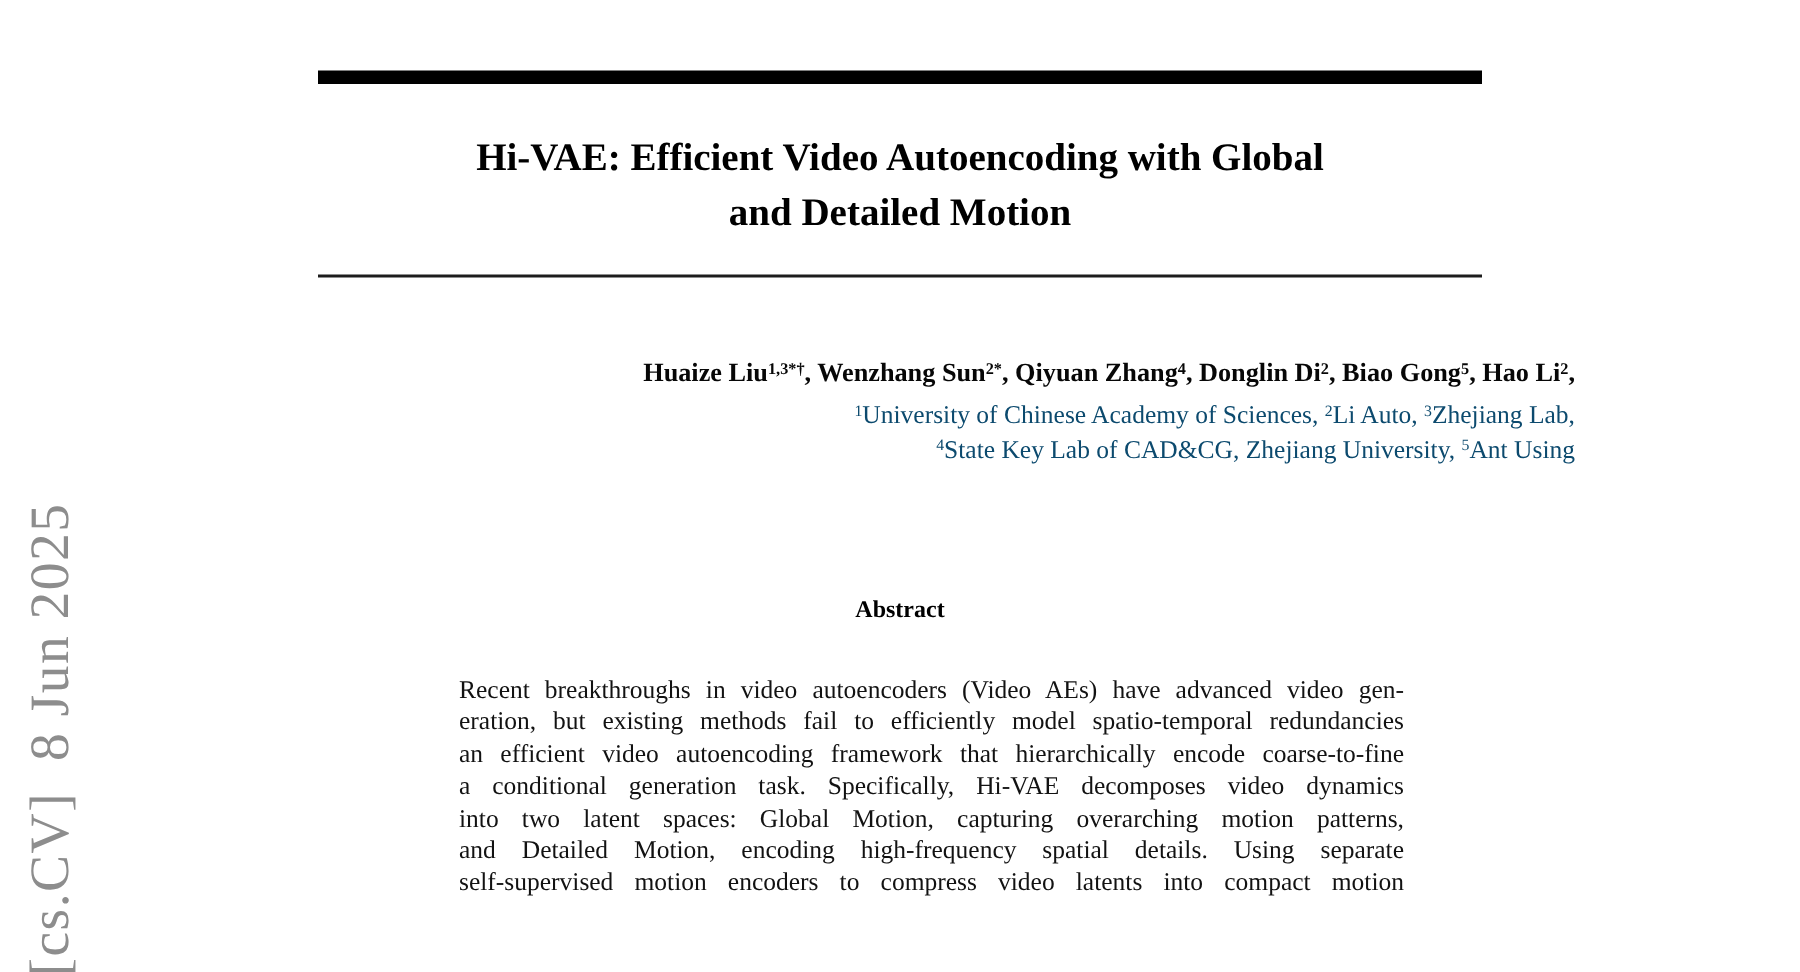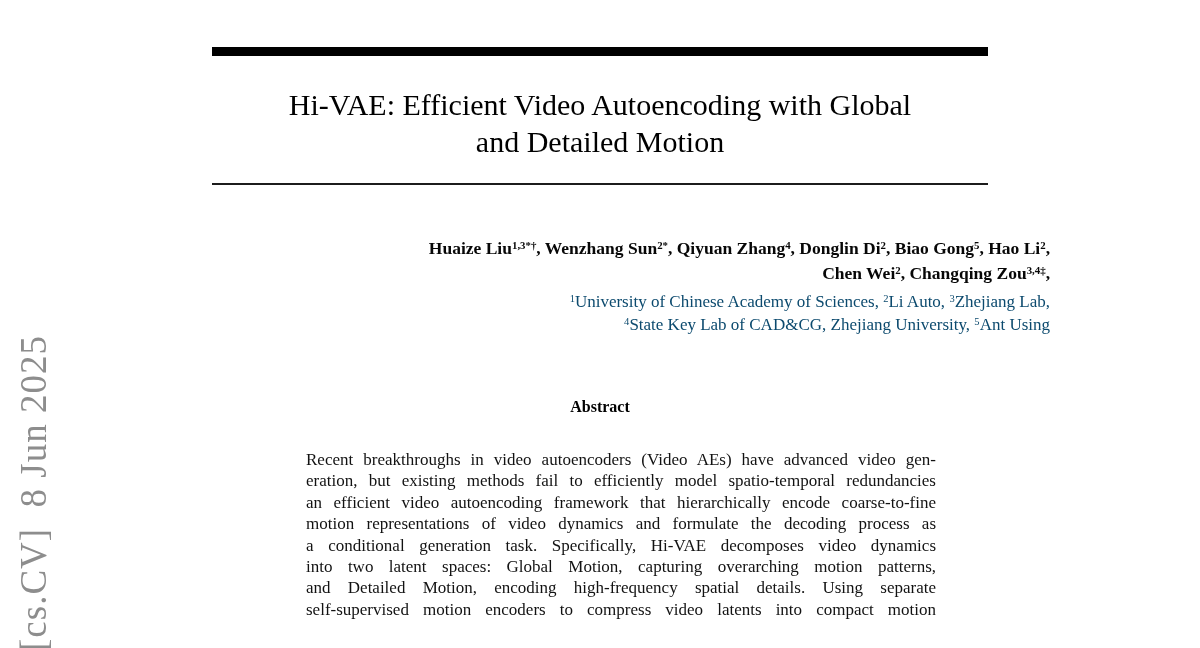--- a/index.html
+++ b/index.html
@@ -23,22 +23,22 @@
     position: absolute;
     left: 212px; top: 183px;
     width: 776px; height: 2px;
     background: #1c1c1c;
   }
   .title-block {
     position: absolute;
     left: 162px; top: 86px;
     width: 876px;
     text-align: center;
-    font-weight: normal;
-    font-size: 30px;
+    font-weight: bold;
+    font-size: 26px;
     line-height: 37px;
     color: #000000;
   }
   .author-block {
     position: absolute;
     left: 150px; top: 236px;
     width: 900px;
     text-align: right;
   }
   .author-line {
@@ -111,33 +111,31 @@
 
   <div class="title-block">
     <div>Hi-VAE: Efficient Video Autoencoding with Global</div>
     <div>and Detailed Motion</div>
   </div>
 
   <div class="rule-thin"></div>
 
   <div class="author-block">
     <div class="author-line" id="authors-line-1"><span>Huaize Liu</span><sup>1,3*†</sup><span>, </span><span>Wenzhang Sun</span><sup>2*</sup><span>, </span><span>Qiyuan Zhang</span><sup>4</sup><span>, </span><span>Donglin Di</span><sup>2</sup><span>, </span><span>Biao Gong</span><sup>5</sup><span>, </span><span>Hao Li</span><sup>2</sup><span>,</span></div>
-    <div class="author-line" id="authors-line-2"><span>Chen Wei</span><sup>2</sup><span>, </span><span>Changqing Zou</span><sup>3,4‡</sup><span>,</span></div>
     <div class="affil-block">
       <div class="affil-line" id="affil-line-1"><sup>1</sup><span>University of Chinese Academy of Sciences, </span><sup>2</sup><span>Li Auto, </span><sup>3</sup><span>Zhejiang Lab,</span></div>
       <div class="affil-line" id="affil-line-2"><sup>4</sup><span>State Key Lab of CAD&amp;CG, Zhejiang University, </span><sup>5</sup><span>Ant Using</span></div>
     </div>
   </div>
 
   <div class="abstract-heading">Abstract</div>
 
   <div class="abstract-body" id="abstract-body">
       <div class="abs-line"><span>Recent breakthroughs in video autoencoders (Video AEs) have advanced video gen-</span></div>
       <div class="abs-line"><span>eration, but existing methods fail to efficiently model spatio-temporal redundancies</span></div>
       <div class="abs-line"><span>an efficient video autoencoding framework that hierarchically encode coarse-to-fine</span></div>
-      <div class="abs-line"><span>motion representations of video dynamics and formulate the decoding process as</span></div>
       <div class="abs-line"><span>a conditional generation task. Specifically, Hi-VAE decomposes video dynamics</span></div>
       <div class="abs-line"><span>into two latent spaces: Global Motion, capturing overarching motion patterns,</span></div>
       <div class="abs-line"><span>and Detailed Motion, encoding high-frequency spatial details. Using separate</span></div>
       <div class="abs-line"><span>self-supervised motion encoders to compress video latents into compact motion</span></div>
     </div>
 
 </div>
 
 </body></html>

